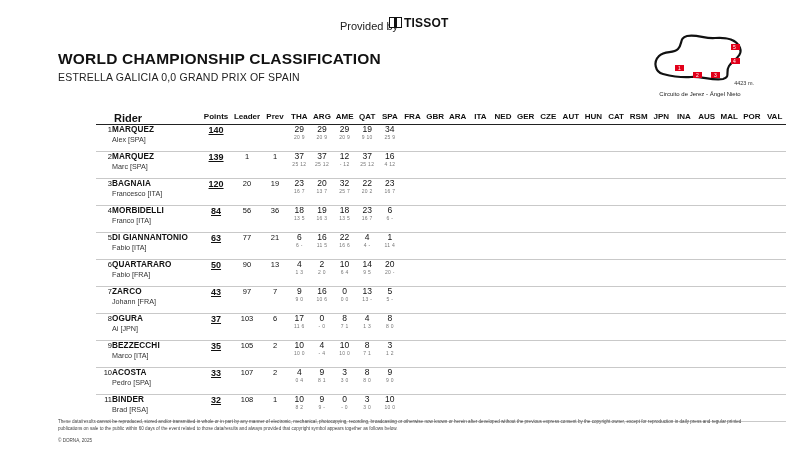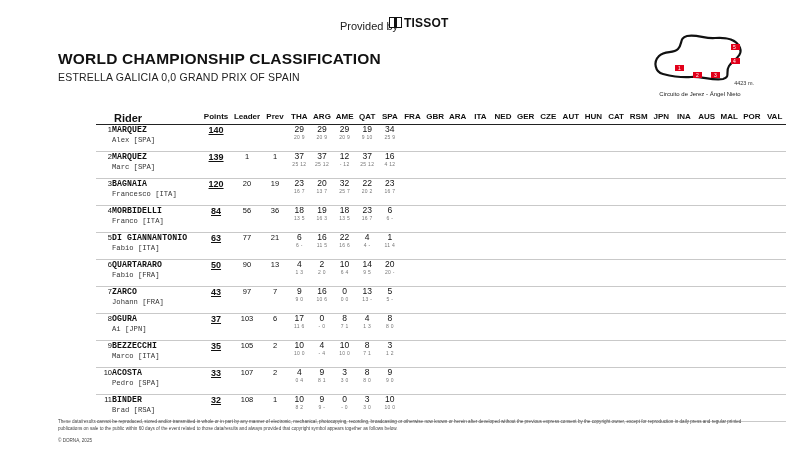--- a/index.html
+++ b/index.html
@@ -150,21 +150,21 @@
   .rowline.last td { border-bottom: .7px solid #c9c9c9; }
 
   td.pos {
     font-size: 7.5px;
     color: #111;
     text-align: right;
     padding-right: 3px;
     padding-top: 4px;
     font-weight: normal;
   }
-  .rider-cell { padding-top: 3px; padding-left: 2px; font-family: Liberation Mono, monospace; }
+  .rider-cell { padding-top: 3px; padding-left: 2px; }
   .rider-last {
     font-size: 8.2px;
     font-weight: bold;
     color: #111;
     line-height: 10px;
     letter-spacing: .1px;
   }
   .rider-first {
     font-size: 7.2px;
     color: #333;

